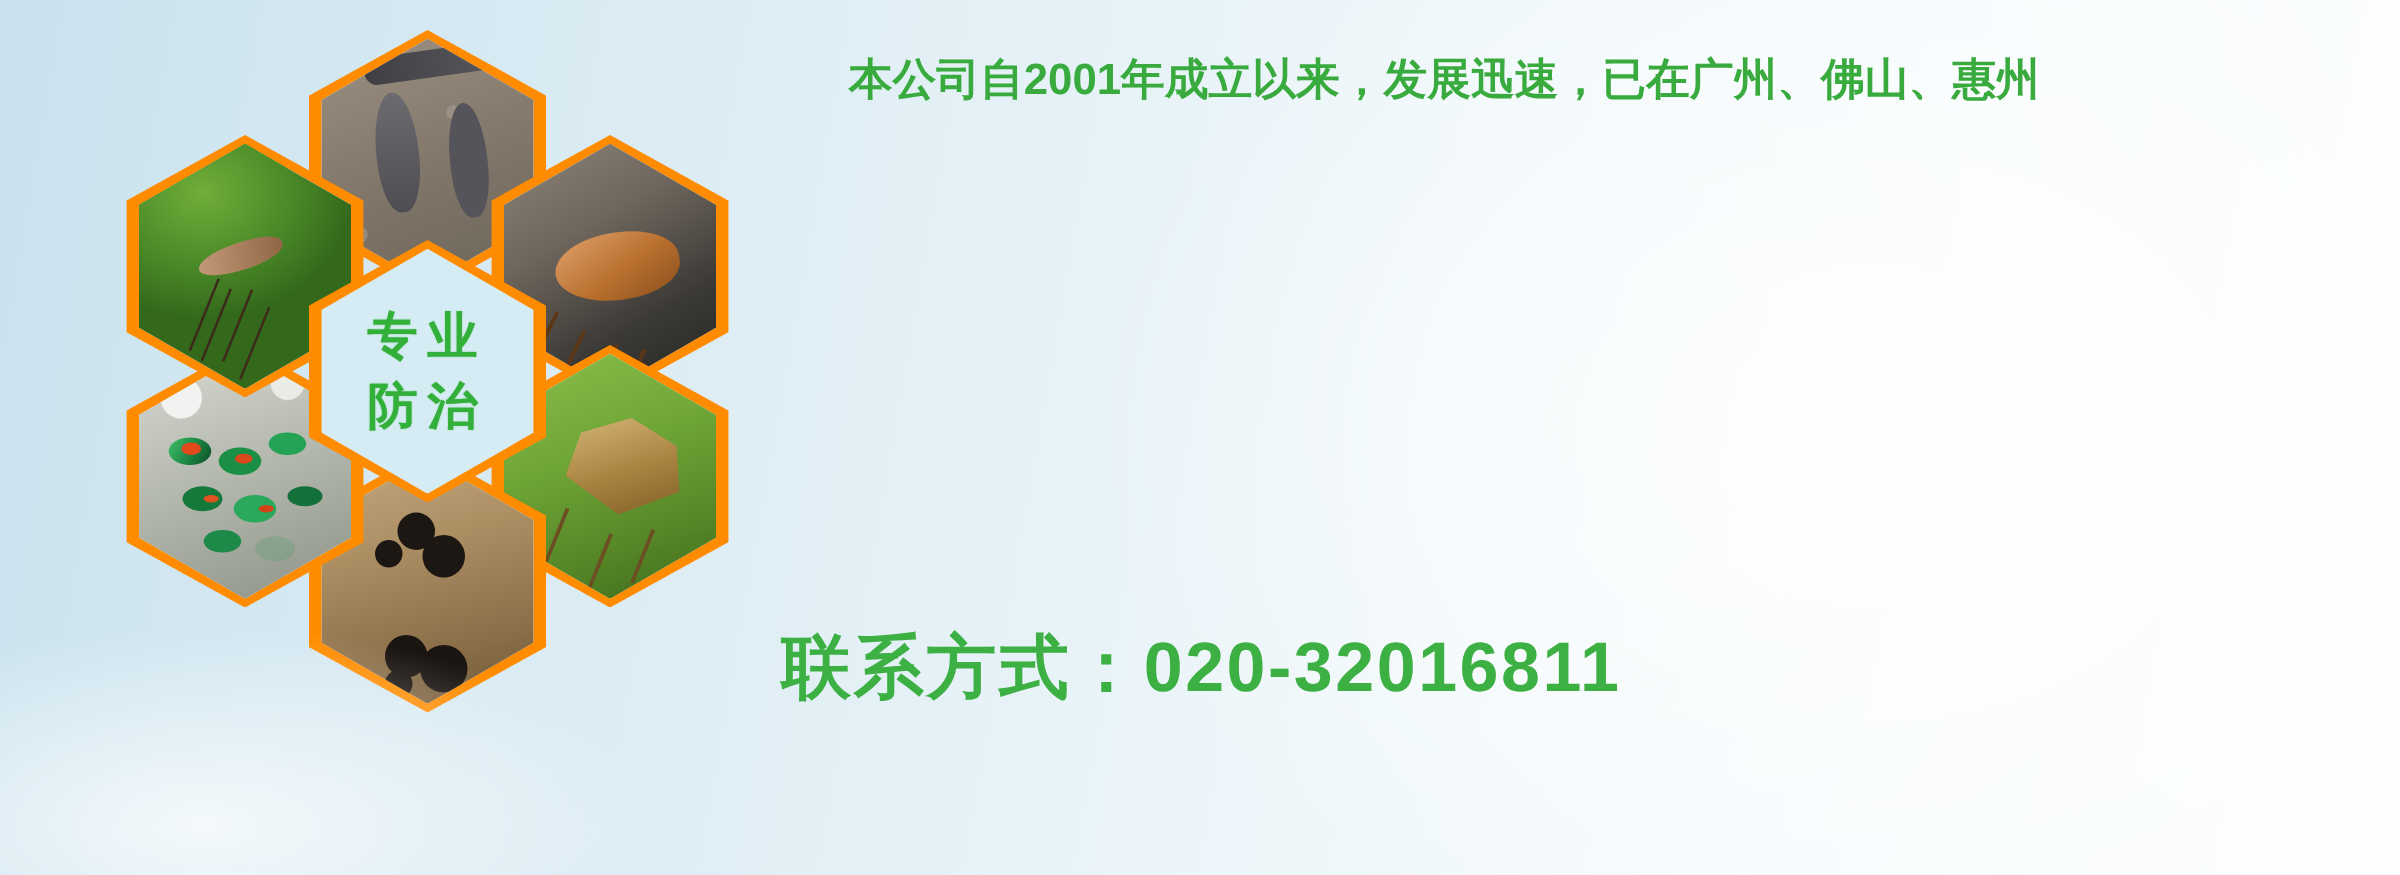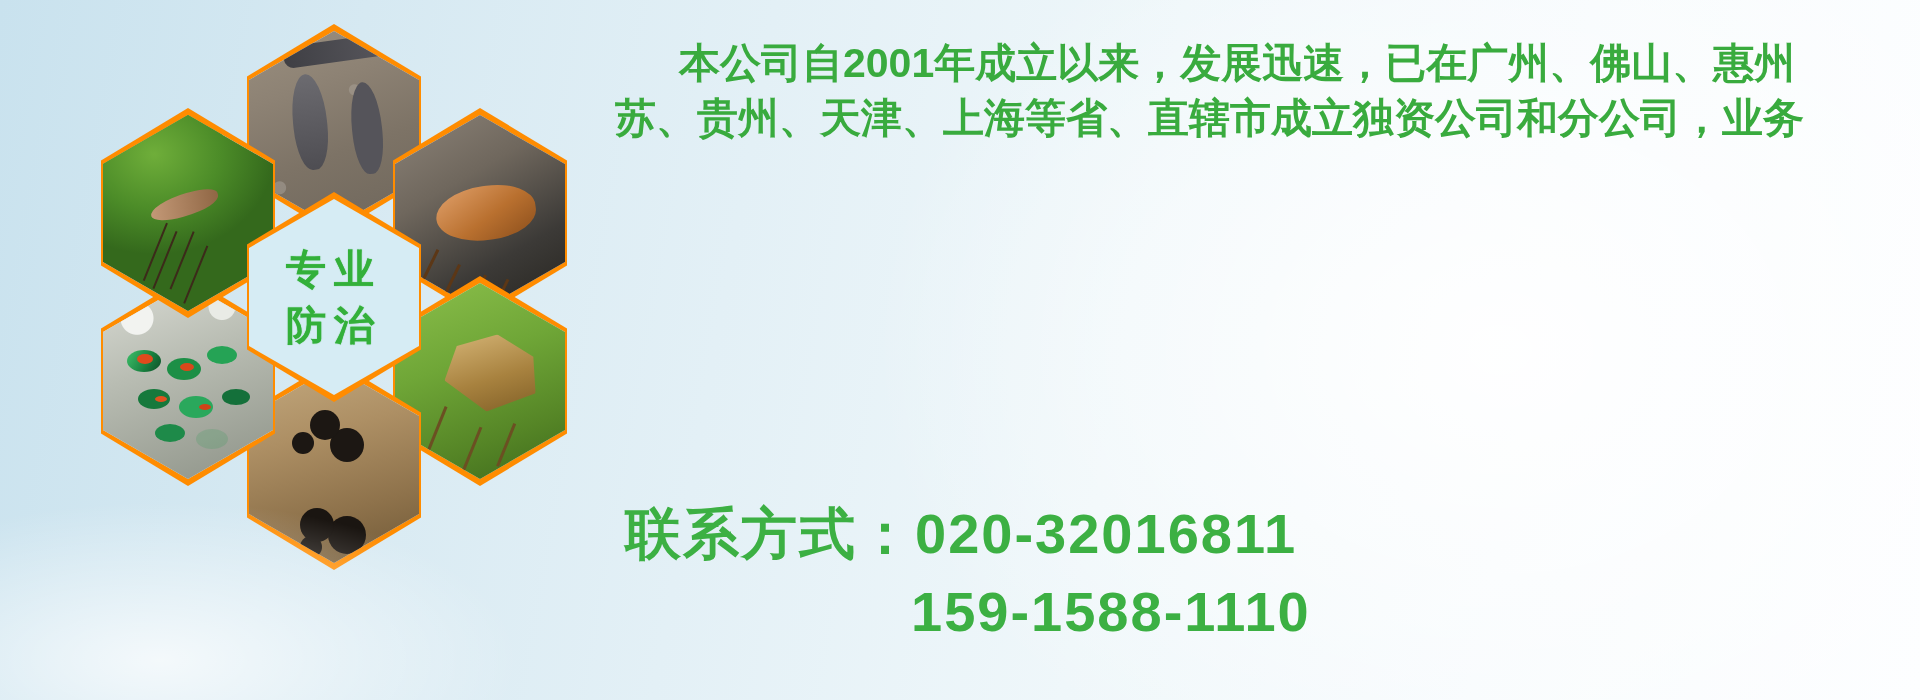--- a/index.html
+++ b/index.html
@@ -17,21 +17,21 @@
   
   #banner:after{
     content:"";position:absolute;left:0;bottom:0;width:760px;height:300px;
     background:radial-gradient(ellipse 500px 220px at 160px 260px, rgba(255,255,255,0.75) 0%, rgba(255,255,255,0) 72%);
     pointer-events:none;
   }
 
   
   #honeycomb{position:absolute;left:78px;top:8px;width:520px;height:580px;}
   .hex{
-    position:absolute;width:174px;height:210px;
+    position:absolute;width:190px;height:210px;
     clip-path:polygon(50% 0%,100% 25%,100% 75%,50% 100%,0% 75%,0% 25%);
     background:#ff8c00;
     display:flex;align-items:center;justify-content:center;
   }
   .hex .inner{
     width:170px;height:196px;
     clip-path:polygon(50% 0%,100% 25%,100% 75%,50% 100%,0% 75%,0% 25%);
     overflow:hidden;position:relative;
     background:#dfeef5;
   }
@@ -160,21 +160,21 @@
   }
   .ph-flies:after{
     content:"";position:absolute;left:20%;top:36%;width:16px;height:10px;
     border-radius:50%;background:#e04a1c;
     box-shadow:42px 8px 0 -1px #d8481b, 16px 40px 0 -2px #e0521f, 60px 48px 0 -2px #cf4418;
   }
 
   
   #paragraph{
     position:absolute;left:615px;top:36px;width:1290px;
-    color:#39ab3e;font-size:41px;font-weight:bold;line-height:55px;
+    color:#39ab3e;font-size:35px;font-weight:bold;line-height:55px;
     letter-spacing:0px;
   }
   #paragraph .pline{display:block;white-space:nowrap;}
   #paragraph .pline.indent{text-indent:64px;}
 
   #contact{
     position:absolute;left:625px;top:495px;width:1280px;
     color:#3cb043;font-weight:bold;font-size:56px;line-height:78px;
   }
   #contact .cline{display:block;white-space:nowrap;}
@@ -229,21 +229,19 @@
         <div class="center-label">
           <span>专业</span>
           <span>防治</span>
         </div>
       </div>
     </div>
   </div>
 
   <div id="paragraph">
     <span class="pline indent">本公司自2001年成立以来，发展迅速，已在广州、佛山、惠州</span>
-    <span class="pline">苏、贵州、天津、上海等省、直辖市成立独资公司和分公司，业务</span>
   </div>
 
   <div id="contact">
     <span class="cline num">联系方式：020-32016811</span>
-    <span class="cline num phone2">159-1588-1110</span>
   </div>
 
 </div>
 
 </body></html>

